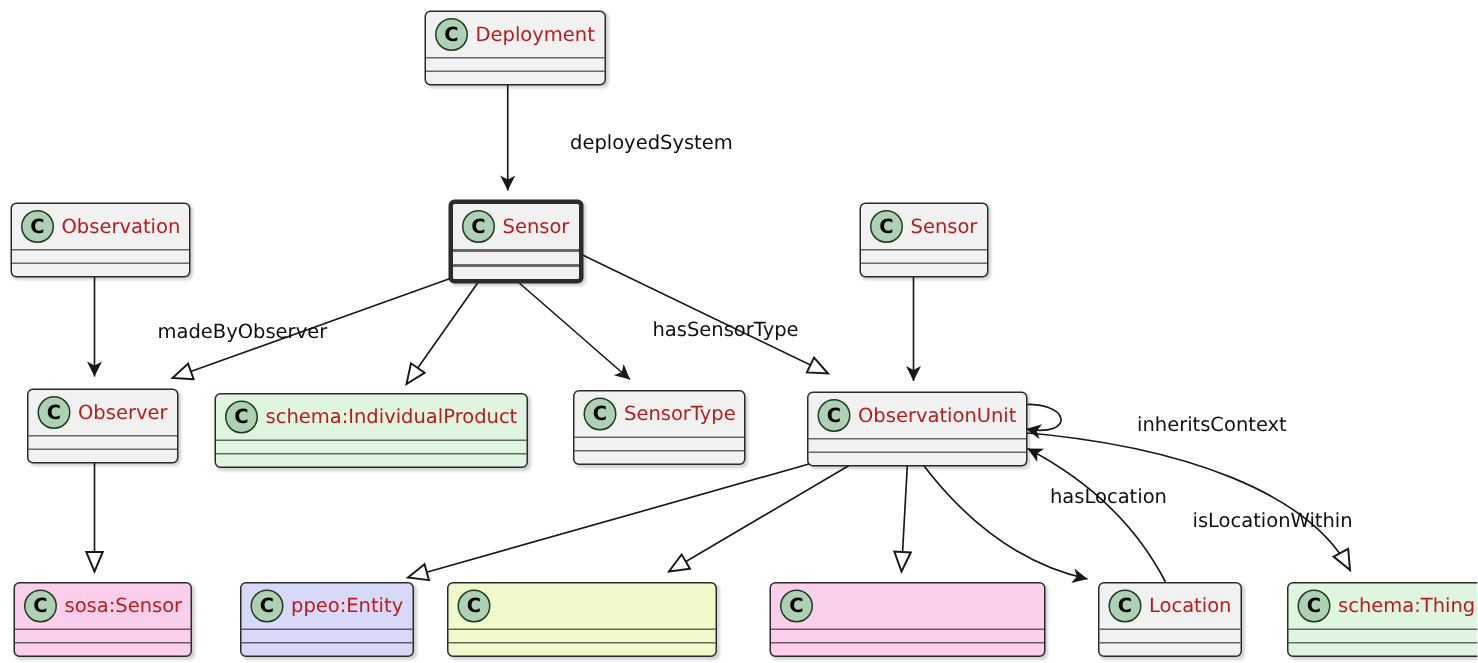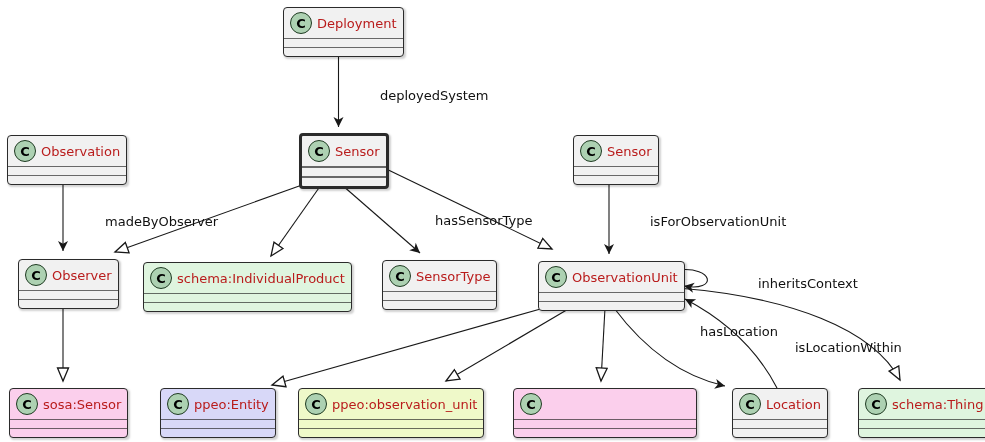--- a/index.html
+++ b/index.html
@@ -146,21 +146,20 @@
       <span class="spot">C</span>
       <span class="uml-name">ppeo:Entity</span>
     </div>
     <div class="comp"></div>
     <div class="comp"></div>
   </div>
 
   <div class="uml-class c-yellow" style="left:298px;top:388px;min-width:180px">
     <div class="uml-title">
       <span class="spot">C</span>
-      <span class="uml-name">ppeo:observation_unit</span>
     </div>
     <div class="comp"></div>
     <div class="comp"></div>
   </div>
 
   <div class="uml-class c-pink" style="left:513px;top:388px;min-width:184px">
     <div class="uml-title">
       <span class="spot">C</span>
     </div>
     <div class="comp"></div>
@@ -181,18 +180,17 @@
       <span class="spot">C</span>
       <span class="uml-name">schema:Thing</span>
     </div>
     <div class="comp"></div>
     <div class="comp"></div>
   </div>
 
   <span class="edge-label" style="left:340px;top:88px">deployedSystem</span>
   <span class="edge-label" style="left:65px;top:214px">madeByObserver</span>
   <span class="edge-label" style="left:395px;top:213px">hasSensorType</span>
-  <span class="edge-label" style="left:610px;top:214px">isForObservationUnit</span>
   <span class="edge-label" style="left:718px;top:276px">inheritsContext</span>
   <span class="edge-label" style="left:660px;top:324px">hasLocation</span>
   <span class="edge-label" style="left:755px;top:340px">isLocationWithin</span>
 
 </div>
 
 </body></html>

